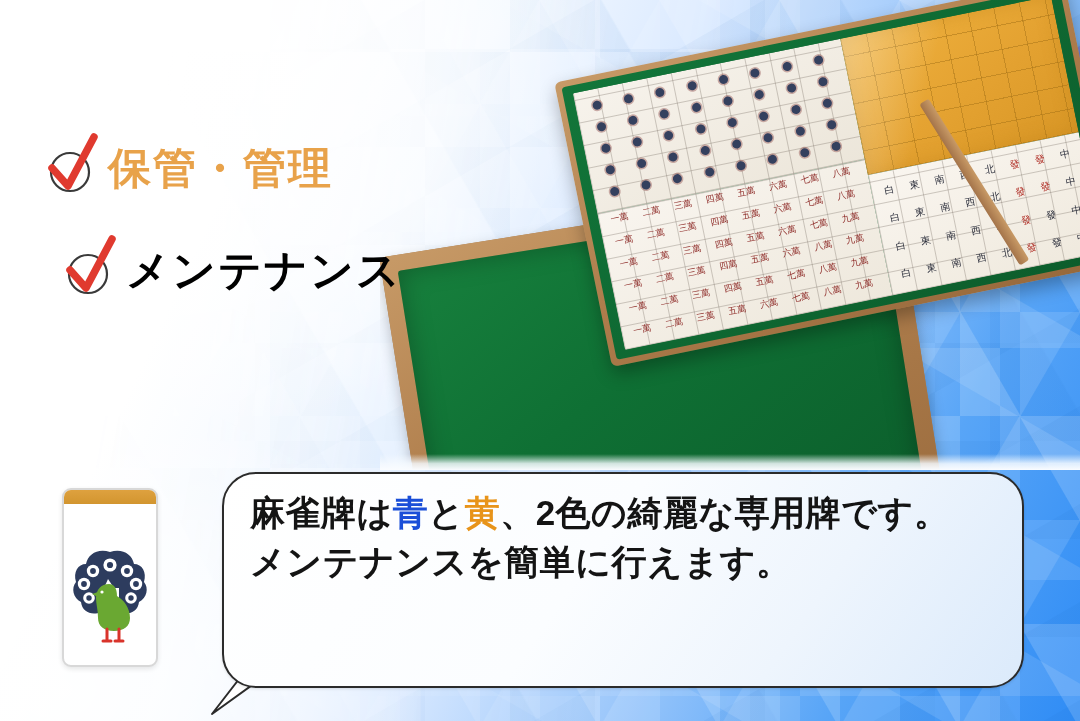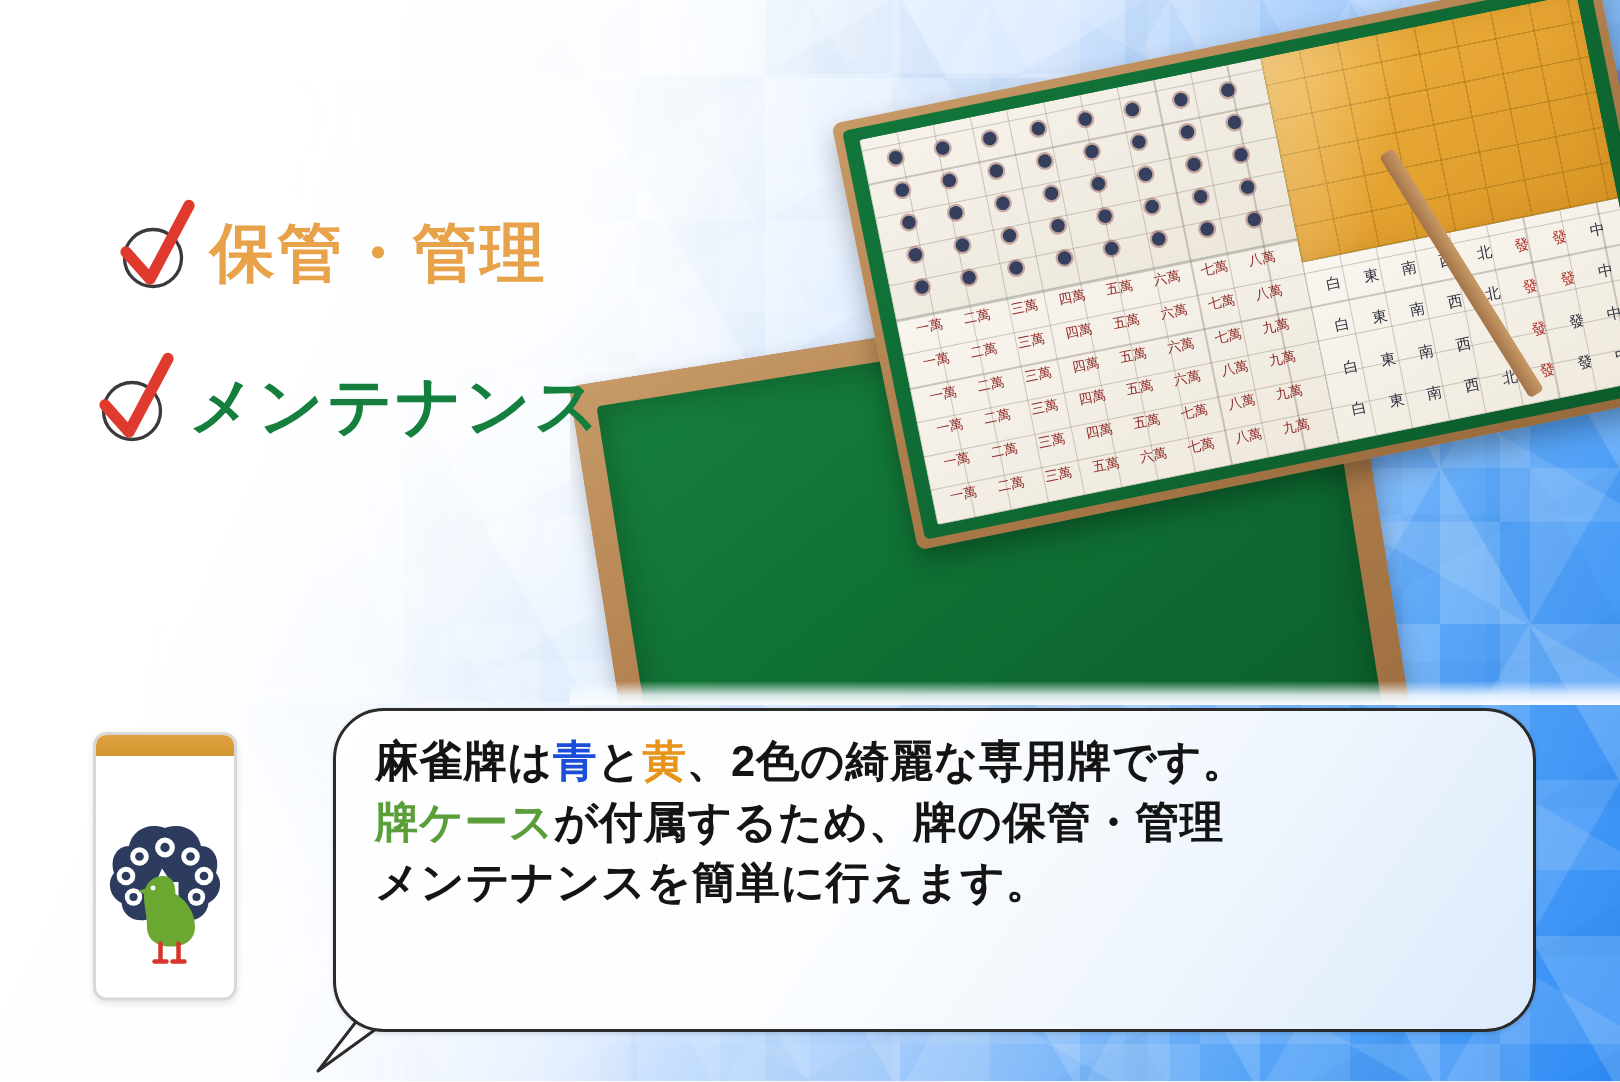--- a/index.html
+++ b/index.html
@@ -166,21 +166,21 @@
     border-radius:3px;z-index:25;
   }
 
   
   .check-row{position:absolute;display:flex;align-items:center;gap:10px;z-index:60;}
   .check-mark{position:relative;width:54px;height:54px;flex:0 0 54px;}
   .check-mark svg{position:absolute;left:0;top:-10px;width:54px;height:64px;overflow:visible;}
   .head-text{
     font-size:43px;font-weight:700;letter-spacing:2px;white-space:nowrap;
   }
-  #row-storage{left:76px;top:140px;justify-content:center;}
+  #row-storage{left:44px;top:140px;justify-content:center;}
   #row-maint{left:62px;top:242px;}
 
   
   .peacock-card{
     position:absolute;left:62px;top:488px;width:92px;height:175px;z-index:60;
     background:#ffffff;border:2px solid #d8d8d8;border-radius:9px;
     box-shadow:0 2px 5px rgba(0,0,0,.10);overflow:hidden;
   }
   .peacock-card .topband{
     position:absolute;left:-2px;right:-2px;top:-2px;height:16px;
@@ -192,21 +192,21 @@
   
   .bubble{
     position:absolute;left:222px;top:472px;width:798px;height:212px;z-index:70;
     border:2px solid #2b2b2b;border-radius:34px;
     background:linear-gradient(125deg,#ffffff 0%,#fbfdff 45%,#eef5fd 72%,#dbeafb 100%);
     box-shadow:0 1px 3px rgba(0,0,0,.12);
   }
   .bubble-tail{position:absolute;left:210px;top:640px;width:130px;height:82px;z-index:69;}
   .bubble-text{
     position:absolute;left:26px;top:14px;right:20px;
-    font-size:29px;line-height:1.40;font-weight:700;color:#141414;
+    font-size:35px;line-height:1.40;font-weight:700;color:#141414;
     letter-spacing:.5px;
   }
   .bubble-text p{margin:0;white-space:nowrap;}
 </style>
 </head>
 <body>
 
 <div id="stage">
 
   <div class="bg-base"></div>
@@ -376,21 +376,21 @@
     <span class="head-text" style="color:#e8a24a;">保管・管理</span>
   </div>
 
   <div class="check-row" id="row-maint">
     <span class="check-mark">
       <svg viewBox="0 0 54 64">
         <circle cx="26" cy="40" r="19" fill="none" stroke="#3a3a3a" stroke-width="2.2"></circle>
         <path d="M8 36 L24 54 L50 5" fill="none" stroke="#e03a2f" stroke-width="7.5" stroke-linecap="round" stroke-linejoin="round"></path>
       </svg>
     </span>
-    <span class="head-text" style="color:#15803d;">メンテナンス</span>
+    <span class="head-text" style="color:#000000;">メンテナンス</span>
   </div>
 
   <div class="peacock-card">
     <div class="topband"></div>
     <svg viewBox="0 0 80 118">
       <g>
         <path d="M40 22
                  C28 18 18 24 16 34
                  C8 34 3 42 6 52
                  C1 58 3 68 11 72
@@ -439,18 +439,17 @@
   </div>
 
   <svg class="bubble-tail" viewBox="0 0 130 82">
     <path d="M96 6 L2 74 L36 30 Z" fill="#ffffff" stroke="#2b2b2b" stroke-width="2" stroke-linejoin="round"></path>
     <rect x="30" y="0" width="80" height="10" fill="#ffffff"></rect>
   </svg>
 
   <div class="bubble">
     <div class="bubble-text">
       <p><span style="color: rgb(20, 20, 20);">麻雀牌は</span><span style="color: rgb(26, 78, 216);">青</span><span style="color: rgb(20, 20, 20);">と</span><span style="color: rgb(232, 148, 26);">黄</span><span style="color: rgb(20, 20, 20);">、2色の綺麗な専用牌です。</span></p>
-      <p><span style="color: rgb(90, 158, 58);">牌ケース</span><span style="color: rgb(20, 20, 20);">が付属するため、牌の保管・管理</span></p>
       <p><span style="color: rgb(20, 20, 20); margin-top: 31px;">メンテナンスを簡単に行えます。</span></p>
     </div>
   </div>
 
 </div>
 
 </body></html>

